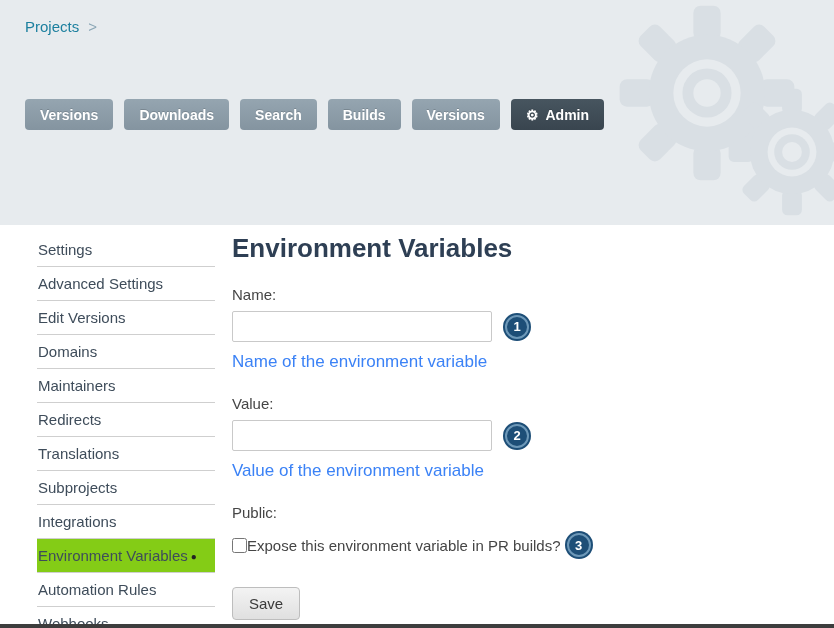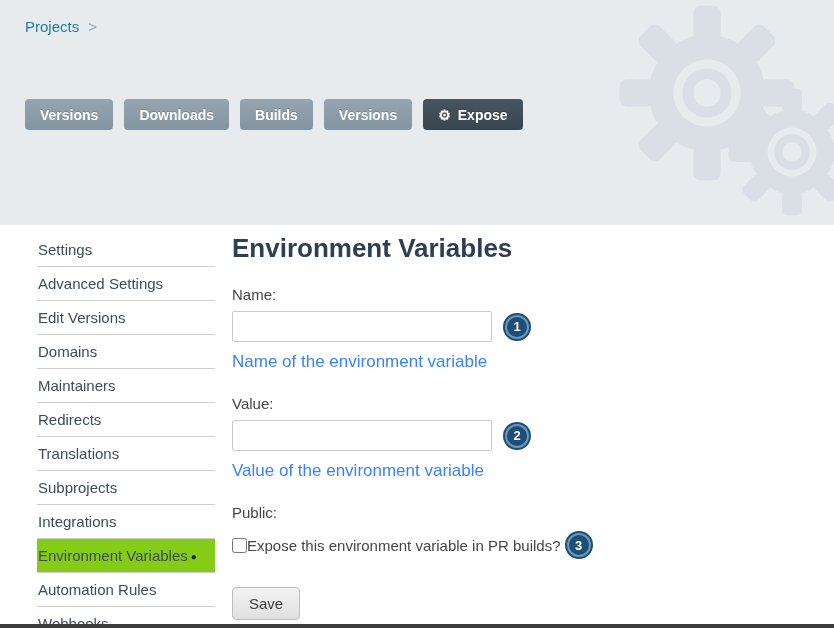--- a/index.html
+++ b/index.html
@@ -90,25 +90,26 @@
   </svg>
 
   <div class="breadcrumb">
     <span class="crumb-link">Projects</span>
     <span class="sep">&gt;</span>
   </div>
 
   <nav class="nav">
     <button class="nav-btn">Versions</button>
     <button class="nav-btn">Downloads</button>
+    <button class="nav-btn">Search</button>
     <button class="nav-btn">Builds</button>
     <button class="nav-btn">Versions</button>
     <button class="nav-btn admin">
       <span class="gear-glyph">⚙</span>
-      <span>Expose</span>
+      <span>Admin</span>
     </button>
   </nav>
 </header>
 
 <nav class="sidebar">
   <div class="side-item"><span>Settings</span></div>
   <div class="side-item"><span>Advanced Settings</span></div>
   <div class="side-item"><span>Edit Versions</span></div>
   <div class="side-item"><span>Domains</span></div>
   <div class="side-item"><span>Maintainers</span></div>

